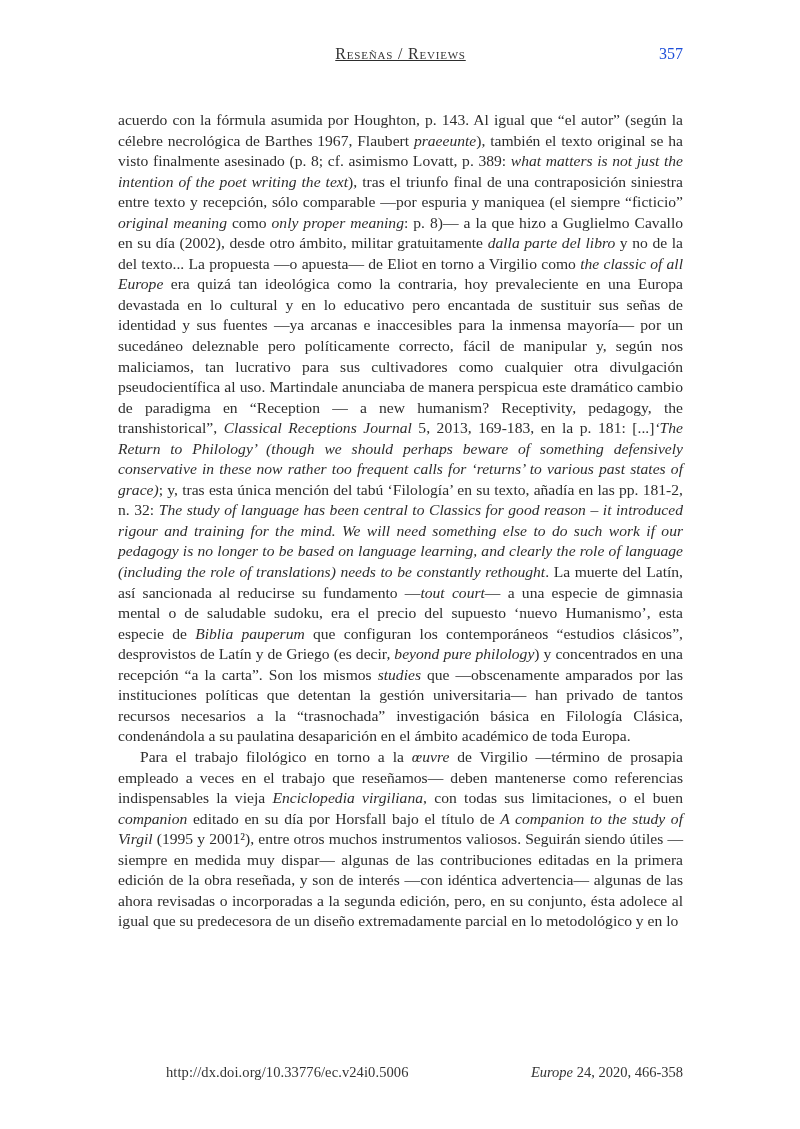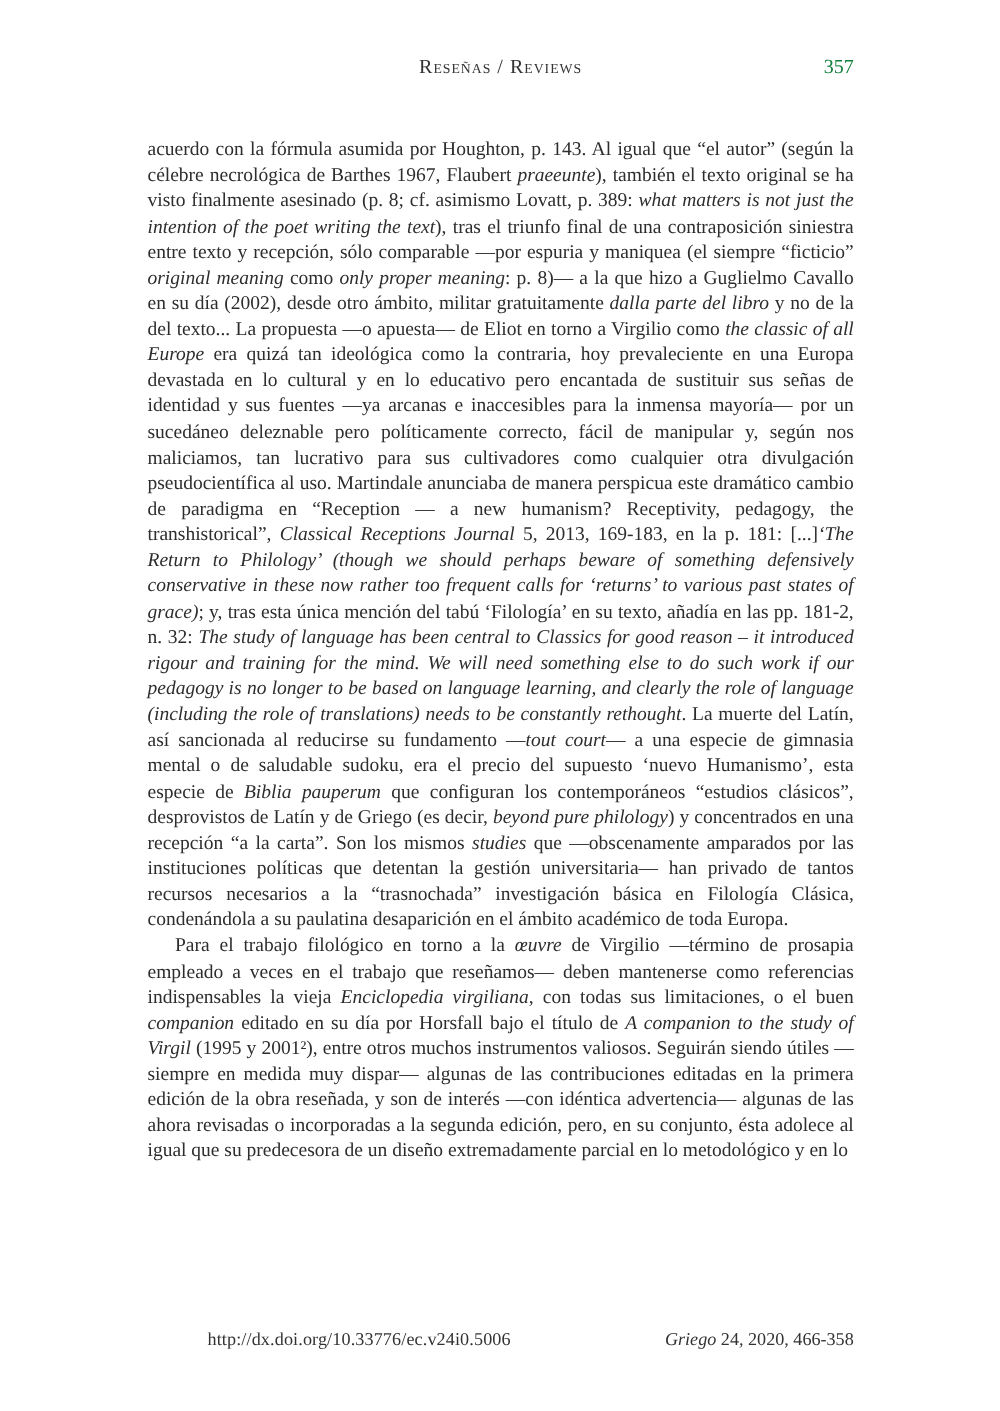--- a/index.html
+++ b/index.html
@@ -13,34 +13,35 @@
   .page {
     position: relative;
     width: 800px; height: 1129px;
     background: #ffffff;
     overflow: hidden;
   }
   .running-head {
     position: absolute;
     top: 45px; left: 118px; width: 565px;
     height: 20px;
+    text-decoration: underline;
   }
   .head-title {
     display: block;
     text-align: center;
     font-variant: small-caps;
     font-size: 16px;
     letter-spacing: 0.8px;
     color: #333333;
   }
   .page-number {
     position: absolute;
     top: 0; right: 0;
     font-size: 16px;
-    color: #15803d;
+    color: #1d4ed8;
   }
   .body-text {
     position: absolute;
     top: 110px; left: 118px; width: 565px;
     text-align: justify;
     font-size: 15.6px;
     line-height: 20.55px;
     color: #2d2d2d;
   }
   .body-text p { margin: 0; padding: 0; font-family: Liberation Serif, serif; }
@@ -66,16 +67,16 @@
     <span class="page-number">357</span>
   </header>
 
   <main class="body-text">
       <p class=""><span>acuerdo con la fórmula asumida por Houghton, p. 143. Al igual que “el autor” (según la célebre necrológica de Barthes 1967, Flaubert </span><span class="it">praeeunte</span><span>), también el texto original se ha visto finalmente asesinado (p. 8; cf. asimismo Lovatt, p. 389: </span><span class="it">what matters is not just the intention of the poet writing the text</span><span>), tras el triunfo final de una contraposición siniestra entre texto y recepción, sólo comparable —por espuria y maniquea (el siempre “ficticio” </span><span class="it">original meaning</span><span> como </span><span class="it">only proper meaning</span><span>: p. 8)— a la que hizo a Guglielmo Cavallo en su día (2002), desde otro ámbito, militar gratuitamente </span><span class="it">dalla parte del libro</span><span> y no de la del texto... La propuesta —o apuesta— de Eliot en torno a Virgilio como </span><span class="it">the classic of all Europe</span><span> era quizá tan ideológica como la contraria, hoy prevaleciente en una Europa devastada en lo cultural y en lo educativo pero encantada de sustituir sus señas de identidad y sus fuentes —ya arcanas e inaccesibles para la inmensa mayoría— por un sucedáneo deleznable pero políticamente correcto, fácil de manipular y, según nos maliciamos, tan lucrativo para sus cultivadores como cualquier otra divulgación pseudocientífica al uso. Martindale anunciaba de manera perspicua este dramático cambio de paradigma en “Reception — a new humanism? Receptivity, pedagogy, the transhistorical”, </span><span class="it">Classical Receptions Journal</span><span> 5, 2013, 169-183, en la p. 181: [...]</span><span class="it">‘The Return to Philology’ (though we should perhaps beware of something defensively conservative in these now rather too frequent calls for ‘returns’ to various past states of grace)</span><span>; y, tras esta única mención del tabú ‘Filología’ en su texto, añadía en las pp. 181-2, n. 32: </span><span class="it">The study of language has been central to Classics for good reason – it introduced rigour and training for the mind. We will need something else to do such work if our pedagogy is no longer to be based on language learning, and clearly the role of language (including the role of translations) needs to be constantly rethought</span><span>. La muerte del Latín, así sancionada al reducirse su fundamento —</span><span class="it">tout court</span><span>— a una especie de gimnasia mental o de saludable sudoku, era el precio del supuesto ‘nuevo Humanismo’, esta especie de </span><span class="it">Biblia pauperum</span><span> que configuran los contemporáneos “estudios clásicos”, desprovistos de Latín y de Griego (es decir, </span><span class="it">beyond pure philology</span><span>) y concentrados en una recepción “a la carta”. Son los mismos </span><span class="it">studies</span><span> que —obscenamente amparados por las instituciones políticas que detentan la gestión universitaria— han privado de tantos recursos necesarios a la “trasnochada” investigación básica en Filología Clásica, condenándola a su paulatina desaparición en el ámbito académico de toda Europa.</span></p>
       <p class="indent"><span>Para el trabajo filológico en torno a la </span><span class="it">œuvre</span><span> de Virgilio —término de prosapia empleado a veces en el trabajo que reseñamos— deben mantenerse como referencias indispensables la vieja </span><span class="it">Enciclopedia virgiliana</span><span>, con todas sus limitaciones, o el buen </span><span class="it">companion</span><span> editado en su día por Horsfall bajo el título de </span><span class="it">A companion to the study of Virgil</span><span> (1995 y 2001²), entre otros muchos instrumentos valiosos. Seguirán siendo útiles —siempre en medida muy dispar— algunas de las contribuciones editadas en la primera edición de la obra reseñada, y son de interés —con idéntica advertencia— algunas de las ahora revisadas o incorporadas a la segunda edición, pero, en su conjunto, ésta adolece al igual que su predecesora de un diseño extremadamente parcial en lo metodológico y en lo</span></p>
     </main>
 
   <footer class="page-footer">
     <span class="doi">http://dx.doi.org/10.33776/ec.v24i0.5006</span>
-    <span class="journal-ref"><span class="it">Griego</span><span> 24, 2020, 466-358</span></span>
+    <span class="journal-ref"><span class="it">Europe</span><span> 24, 2020, 466-358</span></span>
   </footer>
 
 </div>
 
 </body></html>

